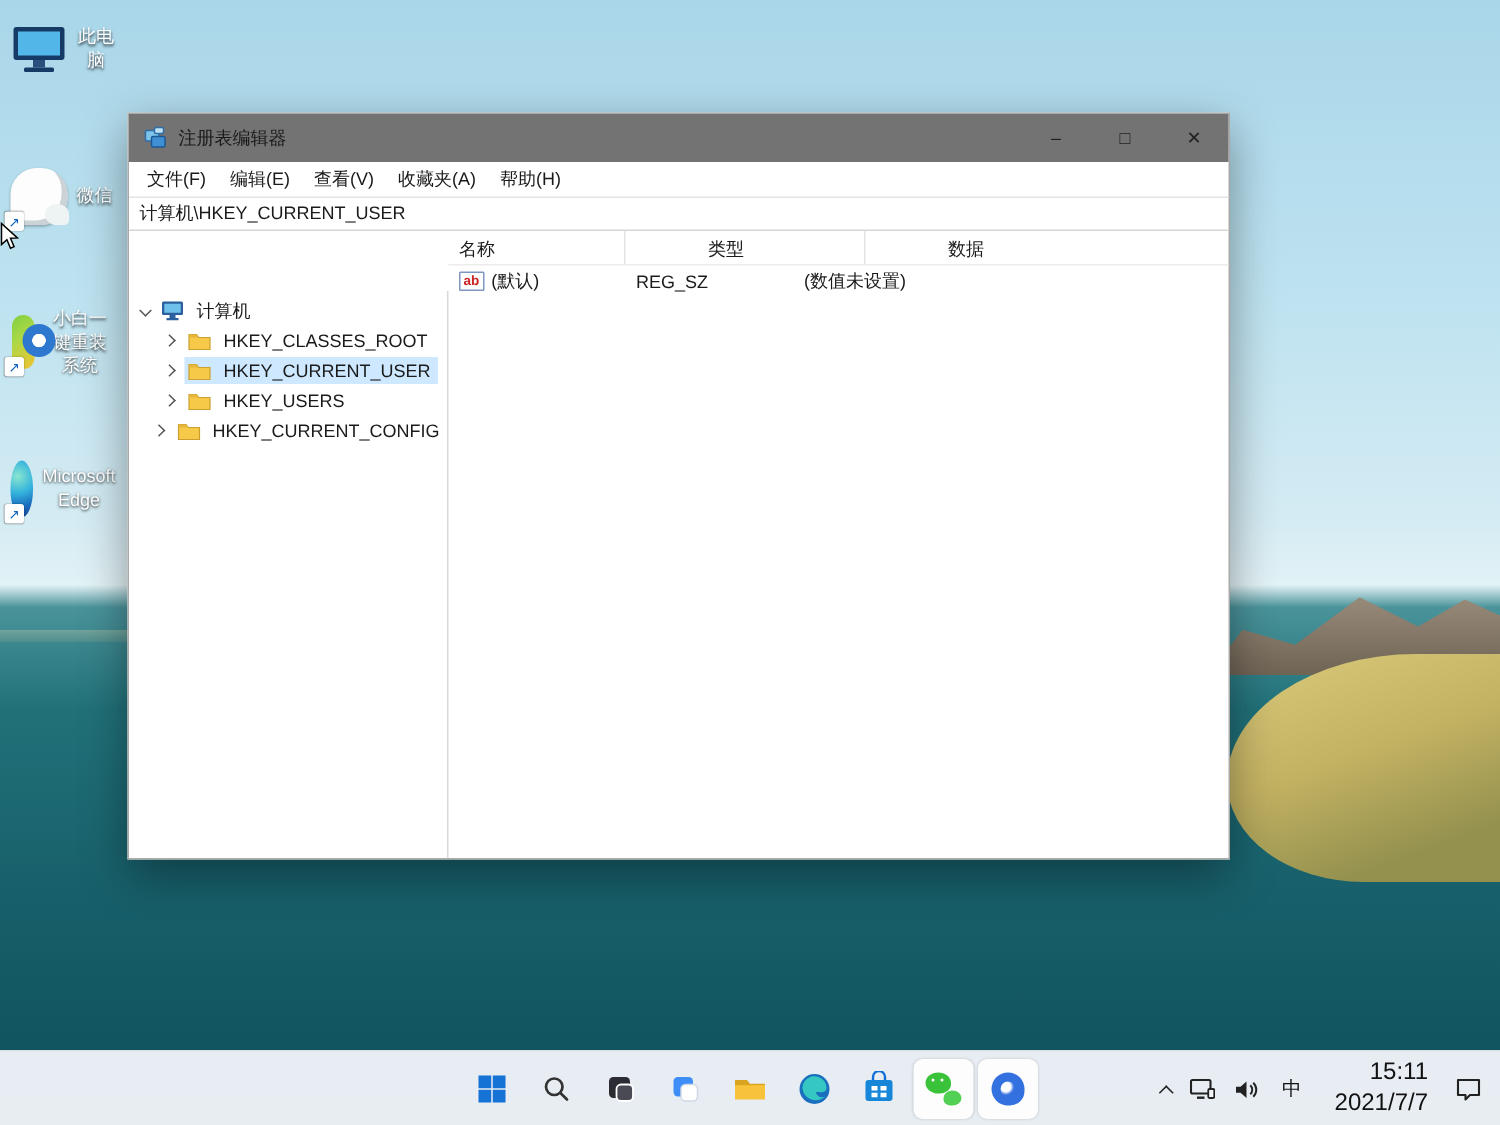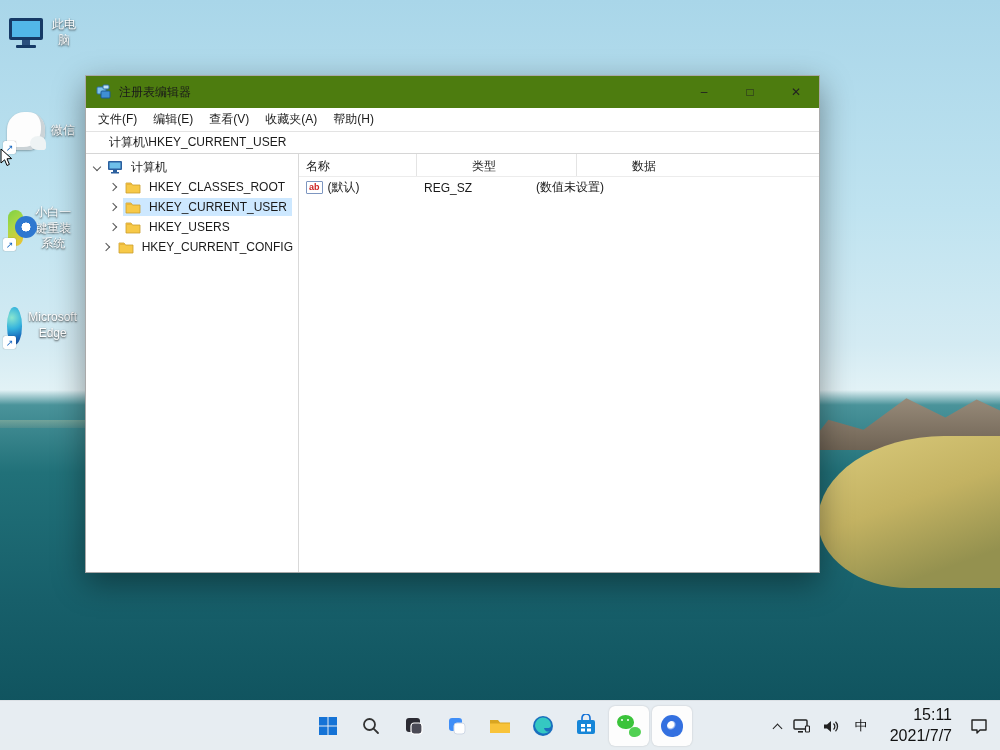--- a/index.html
+++ b/index.html
@@ -38,31 +38,31 @@
     background:radial-gradient(circle at 50% 50%, #fff 0 28%, #2e78d0 30% 100%); }
   .art-edge { position:absolute; inset:2px; border-radius:50%;
     background:radial-gradient(circle at 32% 28%, #8ae6cf 0%, #35b3dd 38%, #1a6fbe 68%, #123f8f 100%); }
 
   
   .cursor { position:absolute; left:0px; top:148px; z-index:60; }
 
   
   .window { position:absolute; left:85px; top:75px; width:735px; height:498px; background:#fff;
     border:1px solid #a9a9a9; box-shadow:0 10px 30px rgba(0,0,0,.4); display:flex; flex-direction:column; z-index:20; }
-  .titlebar { height:32px; display:flex; align-items:center; padding-left:10px; background:#4d7c0f; flex:0 0 32px; }
+  .titlebar { height:32px; display:flex; align-items:center; padding-left:10px; background:#737373; flex:0 0 32px; }
   .title-text { font-size:12px; color:#1a1a1a; margin-left:7px; flex:1; }
   .win-ctrls { display:flex; height:32px; }
   .win-btn { width:46px; height:32px; display:flex; align-items:center; justify-content:center;
     font-size:12px; color:#222; }
   .menubar { height:23px; display:flex; align-items:center; padding-left:4px; font-size:12px; color:#1a1a1a; flex:0 0 23px; }
   .menu-item { padding:3px 8px; }
   .addressbar { height:23px; border-top:1px solid #e3e3e3; border-bottom:1px solid #d6d6d6;
-    display:flex; align-items:center; padding-left:23px; font-size:12px; color:#1a1a1a; flex:0 0 23px; }
+    display:flex; align-items:center; padding-left:7px; font-size:12px; color:#1a1a1a; flex:0 0 23px; }
   .content { flex:1; display:flex; min-height:0; }
-  .tree-pane { width:213px; border-right:1px solid #d9d9d9; padding-top:3px; font-size:12px; overflow:hidden; }
+  .tree-pane { width:213px; border-right:1px solid #d9d9d9; padding-top:3px; font-size:12px; overflow:hidden;margin-top:40px; }
   .tree-row { height:20px; display:flex; align-items:center; color:#1a1a1a; }
   .tree-row .indent0 { width:8px; } .tree-row .indent1 { width:24px; }
   .chev { width:6px; height:6px; border-right:1.4px solid #555; border-bottom:1.4px solid #555;
     margin-right:7px; flex:0 0 auto; }
   .chev.right { transform:rotate(-45deg); }
   .chev.down { transform:rotate(45deg); }
   .t-ico { width:16px; height:14px; margin-right:5px; flex:0 0 auto; }
   .tree-label { padding:1px 3px; white-space:nowrap; }
   .tree-row.selected .sel-wrap { background:#cde8ff; }
   .sel-wrap { display:flex; align-items:center; padding:1px 2px; }

